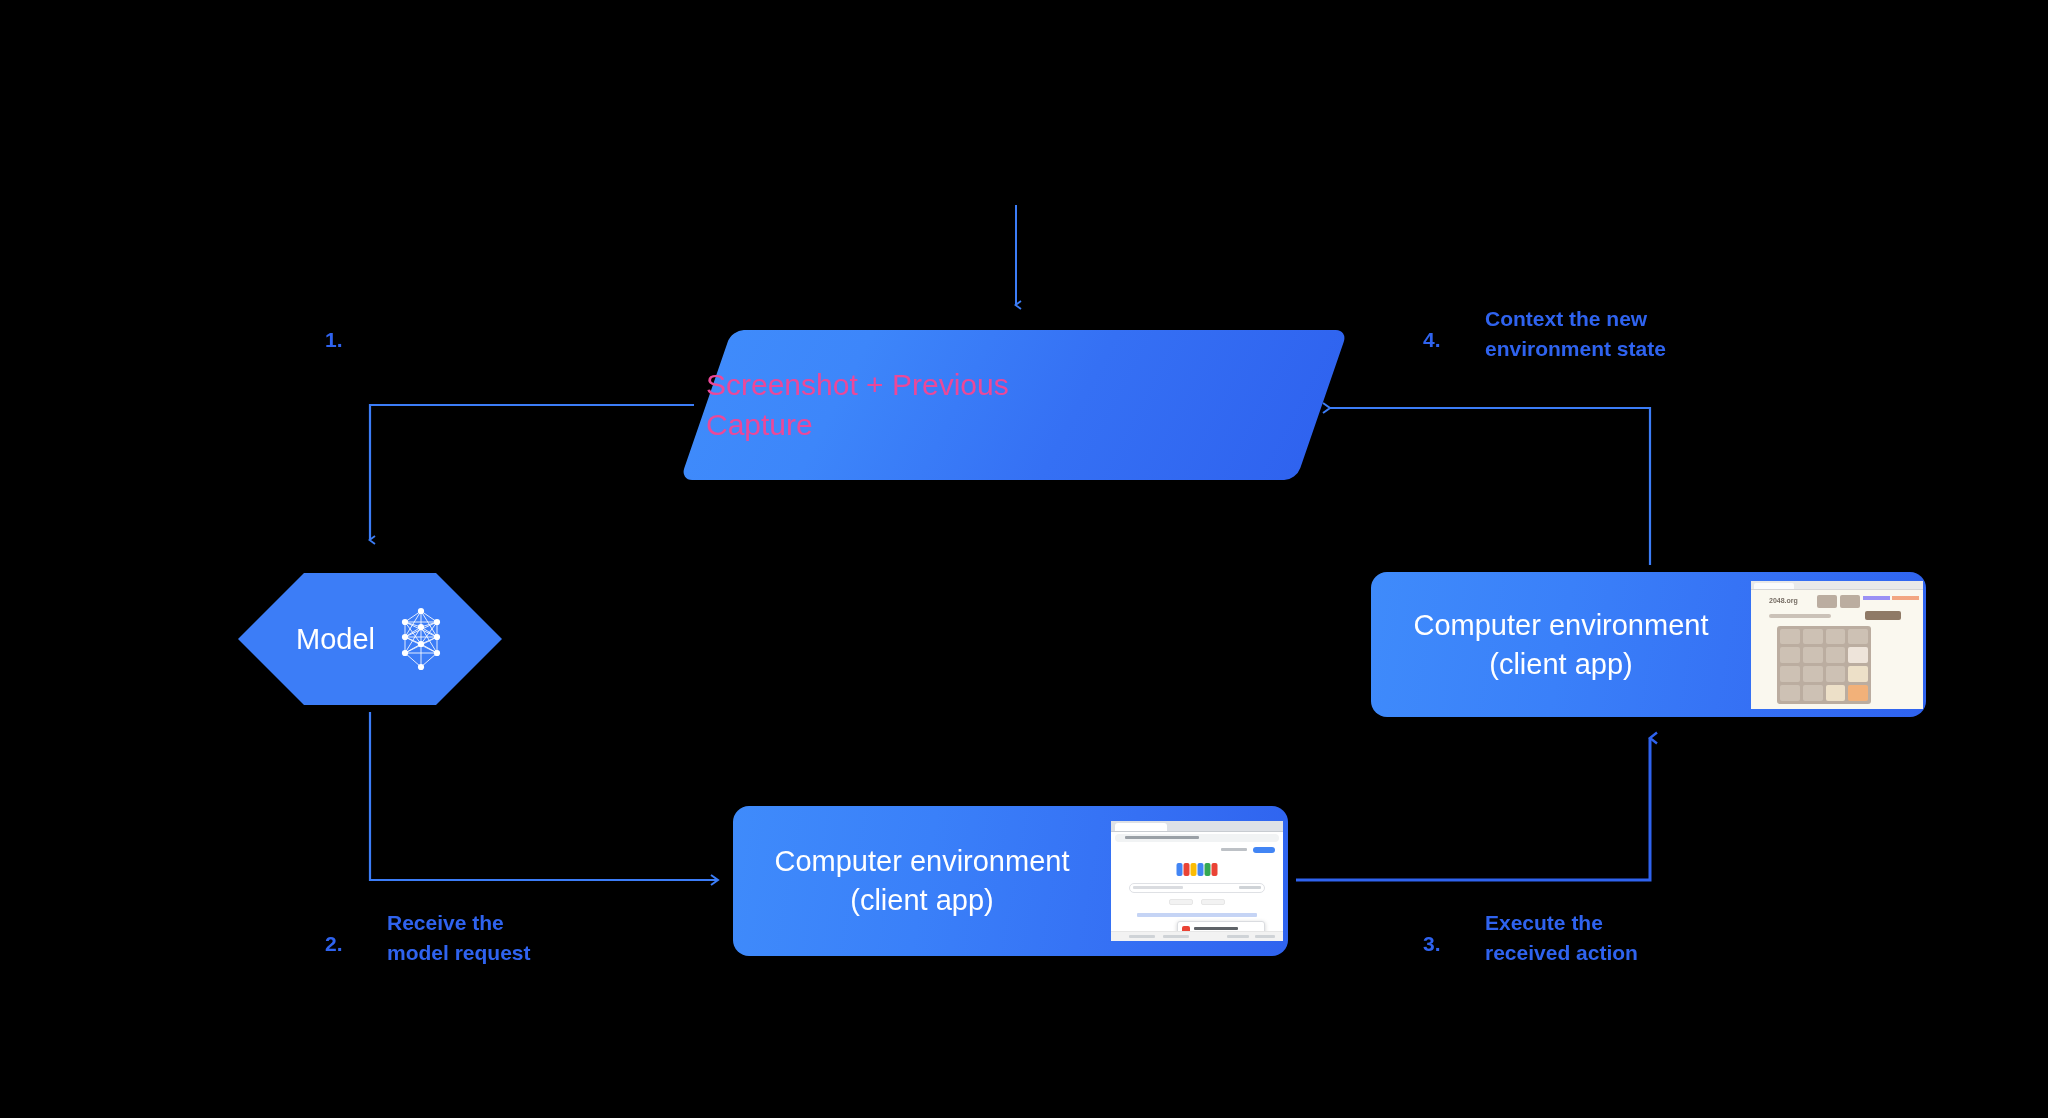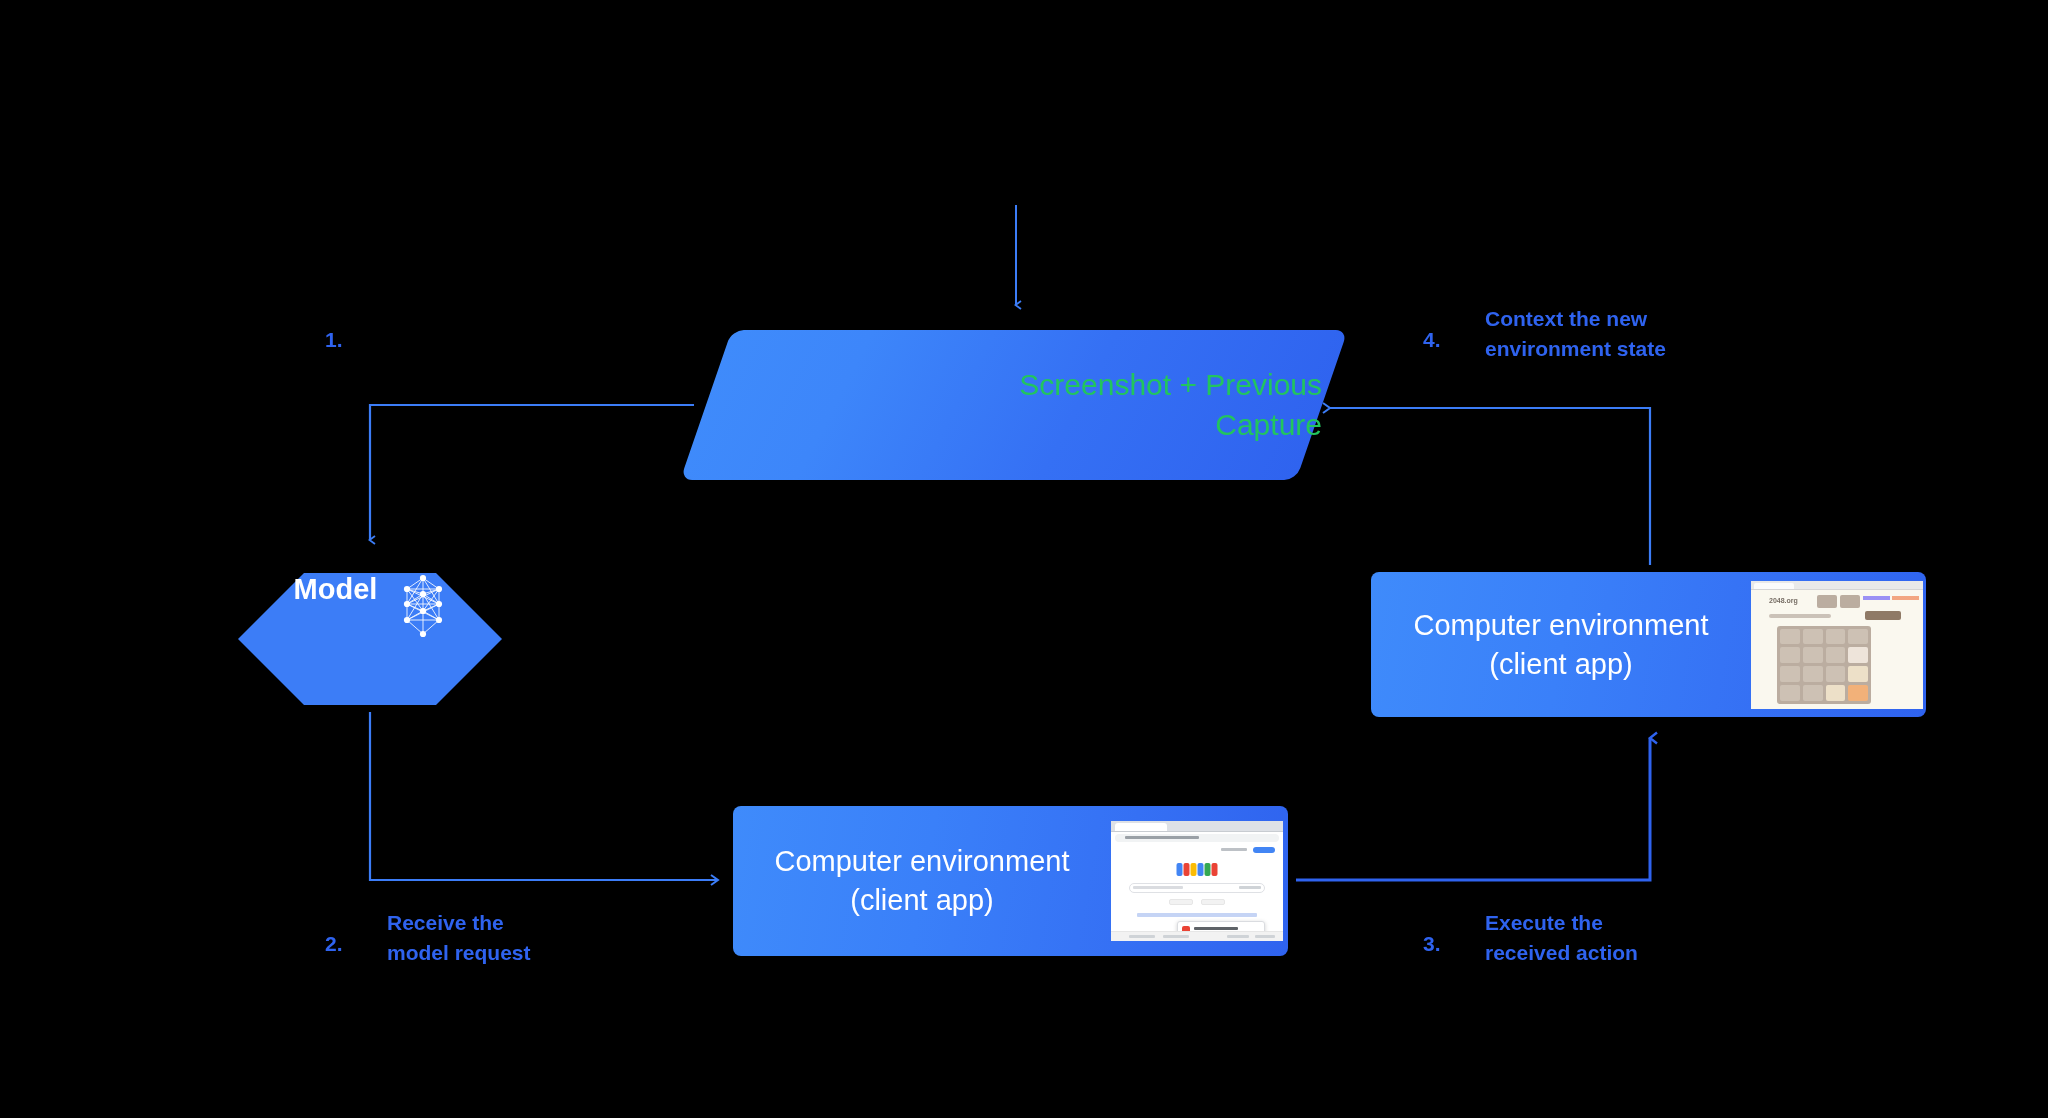--- a/index.html
+++ b/index.html
@@ -42,53 +42,53 @@
   }
   .parallelogram .skewbg {
     position: absolute; inset: 0;
     background: linear-gradient(100deg, #3f8bfb 0%, #3d86fa 22%, #3570f4 60%, #2f63ef 100%);
     transform: skewX(-19deg);
     border-radius: 12px;
   }
   .parallelogram .ptext {
     position: absolute; inset: 0;
     display: flex; flex-direction: column;
-    align-items: flex-end; justify-content: center;
-    color: #22c55e;
+    align-items: flex-start; justify-content: center;
+    color: #ec4899;
     font-size: 30px;
     line-height: 1.32;
     text-align: center;
     z-index: 2;
   }
 
   
   .hexagon {
     position: absolute;
     left: 238px; top: 573px;
     width: 264px; height: 132px;
   }
   .hexagon .hexbg {
     position: absolute; inset: 0;
     background: #3c7df7;
     clip-path: polygon(25% 0%, 75% 0%, 100% 50%, 75% 100%, 25% 100%, 0% 50%);
   }
   .hexagon .hexinner {
     position: absolute; inset: 0;
-    display: flex; justify-content: center;
-    gap: 23px; z-index: 2; font-weight: bold;
+    display: flex; align-items: center; justify-content: center;
+    gap: 23px; z-index: 2;
   }
   .hexagon .hexlabel {
     color: #ffffff; font-size: 29px; white-space: nowrap;
   }
   .nn-icon { width: 46px; height: 66px; display: block; }
 
   
   .env-card {
     position: absolute;
-    border-radius: 8px;
+    border-radius: 16px;
     overflow: hidden;
     display: flex; align-items: center;
   }
   .env-card .cardbg {
     position: absolute; inset: 0;
     background: linear-gradient(100deg, #3f8bfb 0%, #3a80f9 35%, #3570f4 70%, #2f63ef 100%);
   }
   .env-card .card-label {
     position: relative; z-index: 3;
     color: #ffffff;

